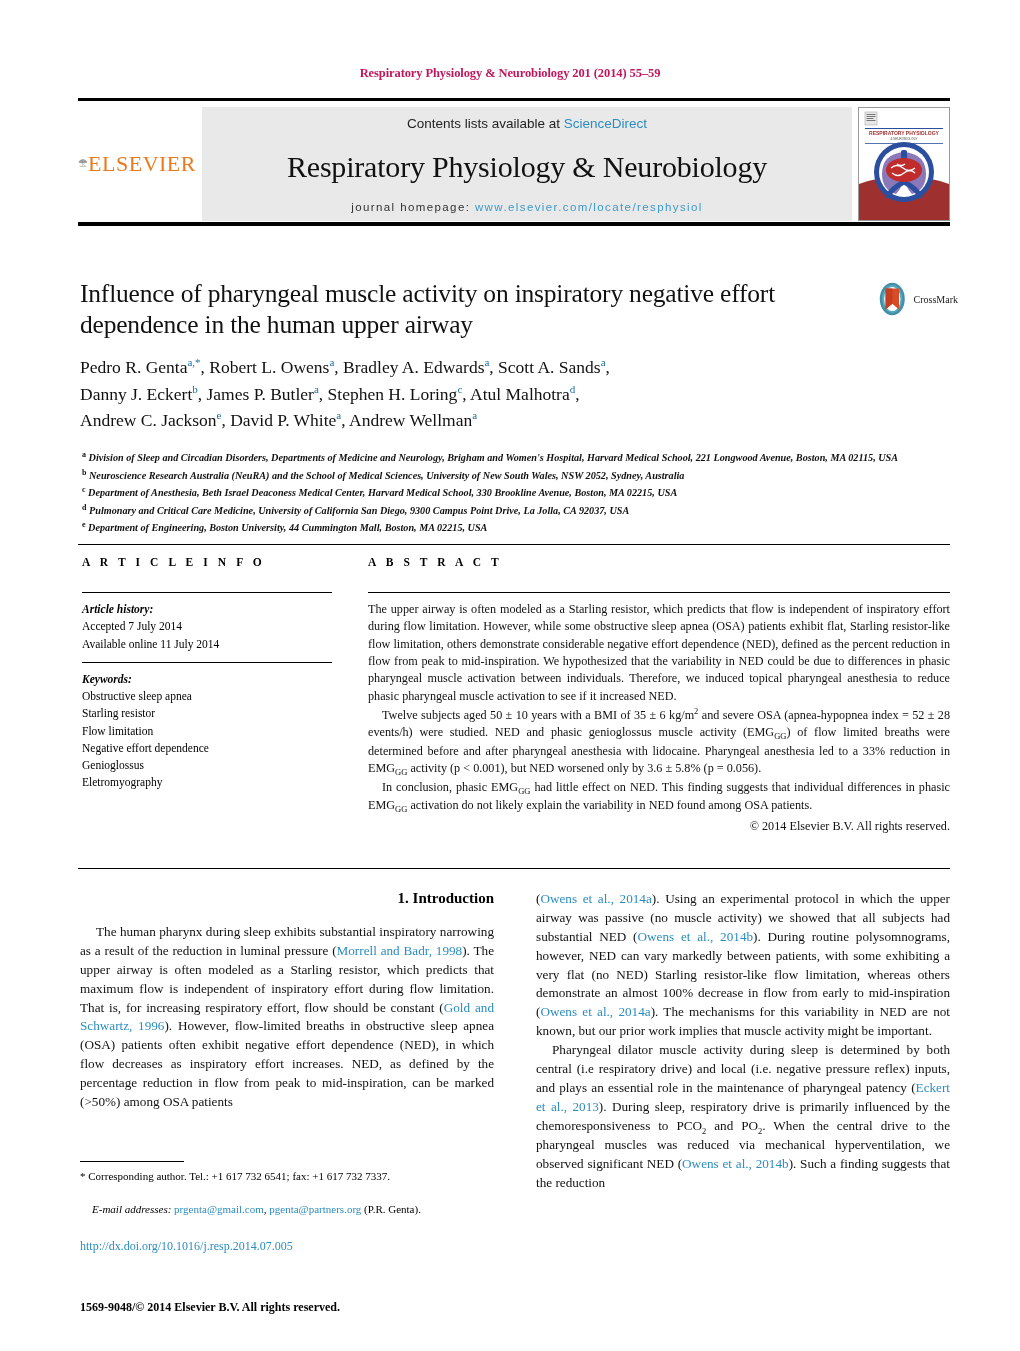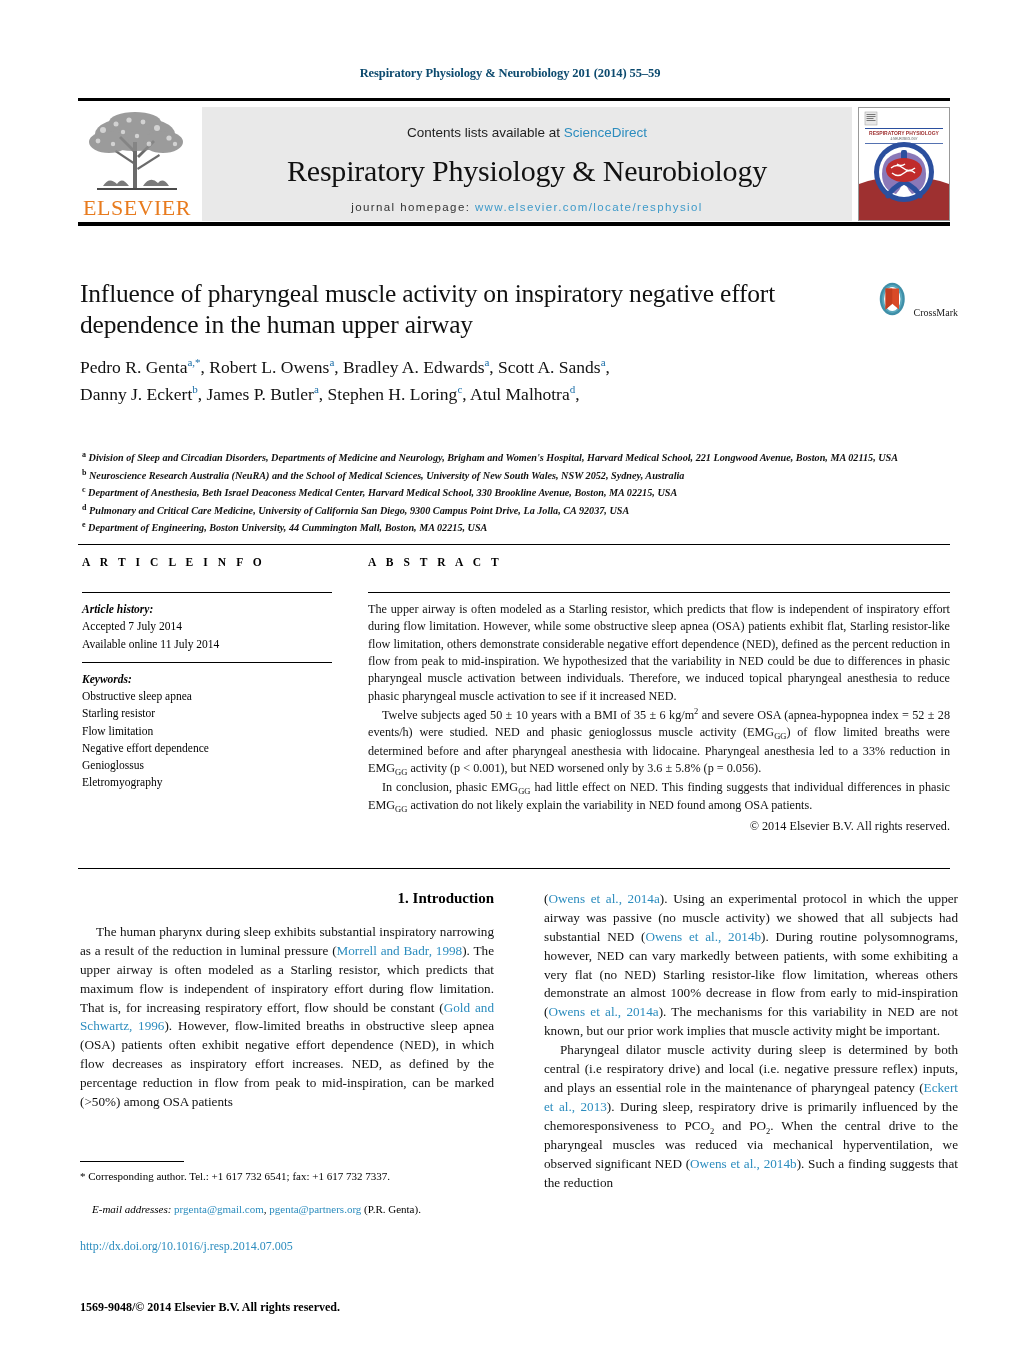--- a/index.html
+++ b/index.html
@@ -23,61 +23,61 @@
   }
   
   .running-head {
     position: absolute;
     top: 66px;
     left: 0;
     width: 1020px;
     text-align: center;
     font-size: 12.5px;
     font-weight: bold;
-    color: #0c4a6e;
+    color: #be185d;
     letter-spacing: -0.1px;
   }
   
   .masthead {
     position: absolute;
     top: 98px;
     left: 78px;
     width: 872px;
     border-top: 3px solid #000;
     padding-top: 6px;
     display: flex;
     align-items: stretch;
     gap: 6px;
   }
   .elsevier-logo {
     width: 118px;
     flex: 0 0 118px;
     display: flex;
-    flex-direction: column;
+    flex-direction: row;
     align-items: center;
     justify-content: flex-end;
     padding-bottom: 2px;
   }
   .tree-svg { display:block; }
   .elsevier-word {
     font-family: "Liberation Serif", serif;
     color: #E87B1E;
     font-size: 22px;
     letter-spacing: 0.5px;
     line-height: 1;
     margin-top: 1px;
   }
   .journal-band {
     flex: 1 1 auto;
     background: #e9e9e9;
     display: flex;
     flex-direction: column;
     align-items: center;
     justify-content: space-between;
-    padding: 18px 0 8px 0;
+    padding: 9px 0 8px 0;
     height: 114px;
     box-sizing: border-box;
   }
   .contents-line {
     font-family: "Liberation Sans", sans-serif;
     font-size: 13.5px;
     color: #222;
   }
   .contents-line .sd { color: #2b8cbe; }
   .journal-title {
@@ -144,21 +144,21 @@
     line-height: 1.58;
     color: #111;
   }
   .affiliations sup { font-style: normal; font-size: 8px; }
   .crossmark {
     position: absolute;
     top: 280px;
     left: 874px;
     width: 84px;
     display: flex;
-    align-items: flex-end;
+    align-items: center;
     gap: 3px;
   }
   .crossmark-label {
     font-family: "Liberation Serif", serif;
     font-size: 10px;
     color: #222;
   }
   
   .sec-rule {
     position: absolute;
@@ -215,21 +215,20 @@
     position: absolute;
     top: 890px;
     left: 80px;
     width: 414px;
   }
   .col-right {
     position: absolute;
     top: 890px;
     left: 536px;
     width: 414px;
-    margin-left: 8px;
   }
   .intro-head {
     font-size: 15px;
     font-weight: bold;
     margin: 0 0 16px 0;
     text-align: right;
   }
   .body-text {
     font-size: 13.2px;
     line-height: 1.43;
@@ -362,20 +361,25 @@
         <span>Robert L. Owens</span><sup>a</sup>,
         <span>Bradley A. Edwards</span><sup>a</sup>,
         <span>Scott A. Sands</span><sup>a</sup>,
       </div>
       <div>
         <span>Danny J. Eckert</span><sup>b</sup>,
         <span>James P. Butler</span><sup>a</sup>,
         <span>Stephen H. Loring</span><sup>c</sup>,
         <span>Atul Malhotra</span><sup>d</sup>,
       </div>
+      <div>
+        <span>Andrew C. Jackson</span><sup>e</sup>,
+        <span>David P. White</span><sup>a</sup>,
+        <span>Andrew Wellman</span><sup>a</sup>
+      </div>
     </div>
   </div>
 
   <div class="crossmark">
     <svg width="38" height="38" viewBox="0 0 38 38">
       <ellipse cx="19" cy="19" rx="13" ry="17" fill="#3f8fa8"></ellipse>
       <ellipse cx="19" cy="19" rx="10.5" ry="14.5" fill="#5aa8bd"></ellipse>
       <ellipse cx="19" cy="19" rx="8.5" ry="12.5" fill="#ffffff"></ellipse>
       <path d="M12 8 L26 8 L26 30 L19 24 L12 30 Z" fill="#d94a27"></path>
       <path d="M12 8 L19 8 L19 24 L12 30 Z" fill="#c43e1f"></path>

